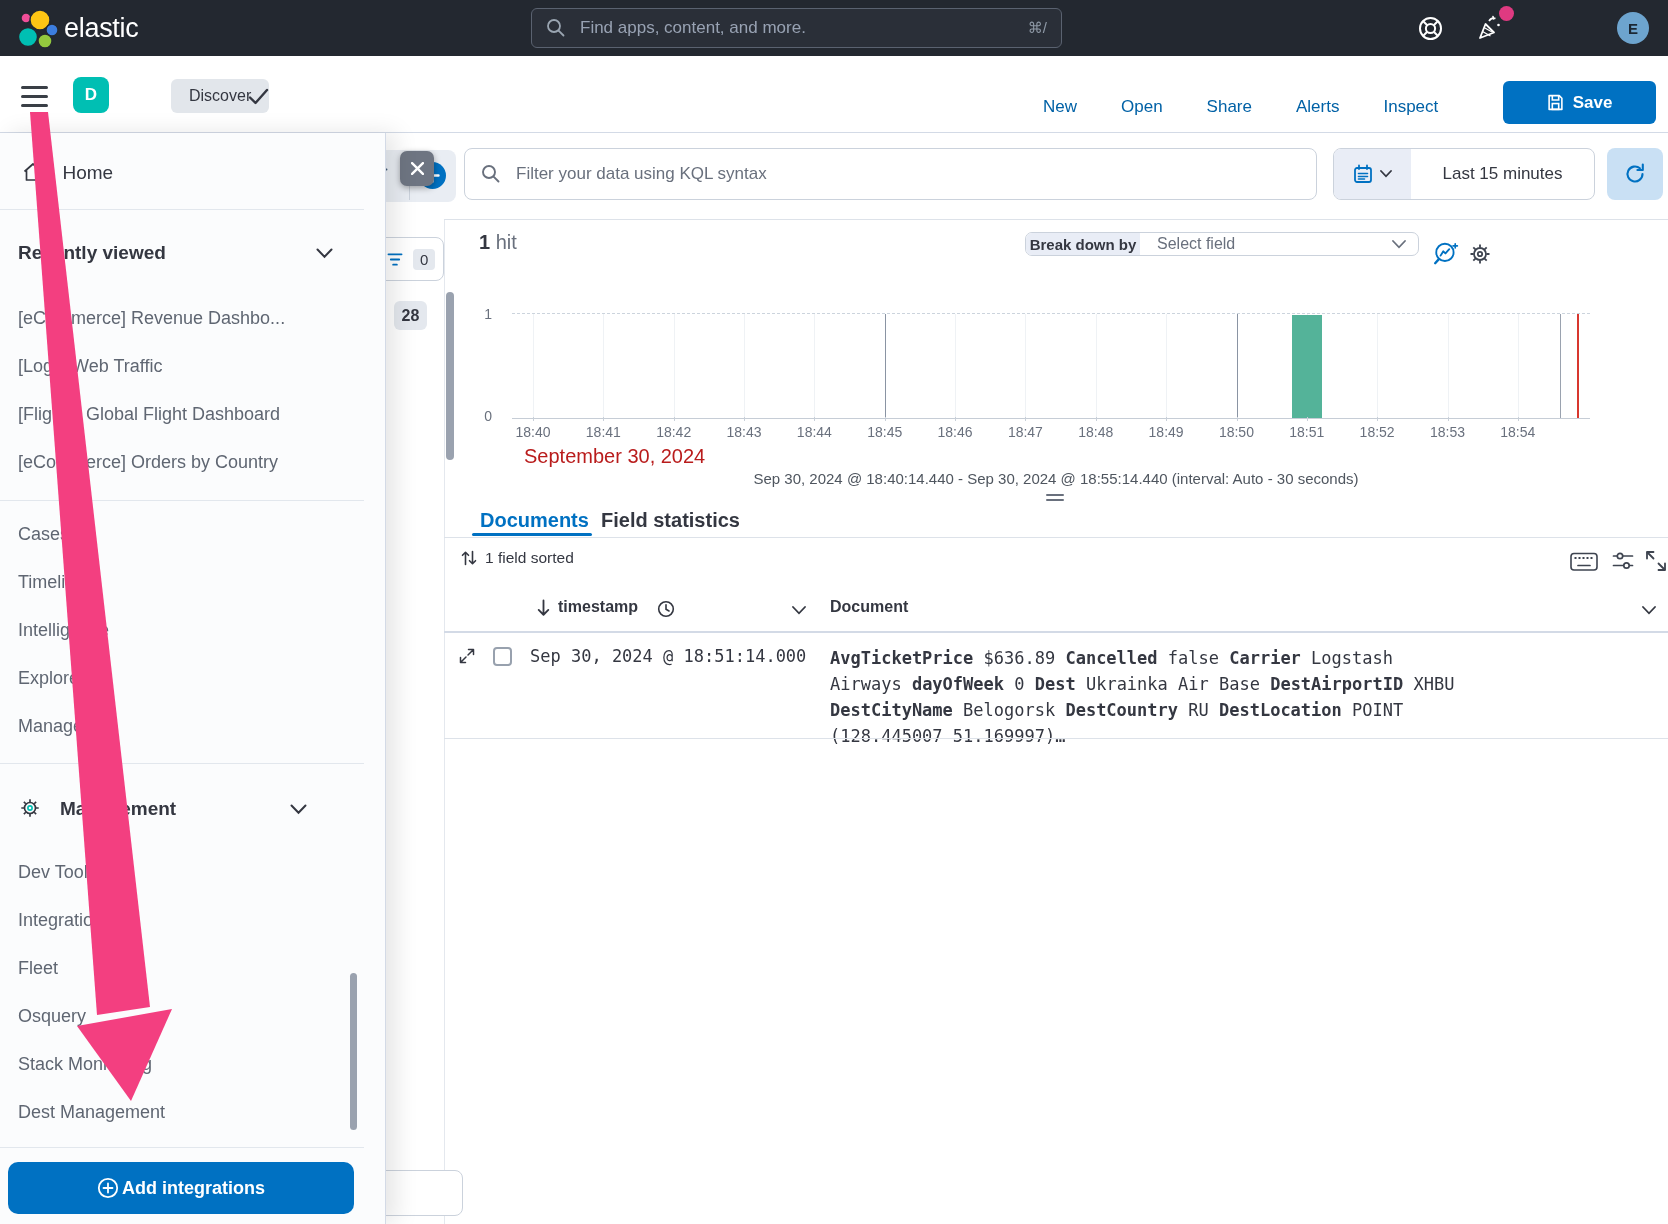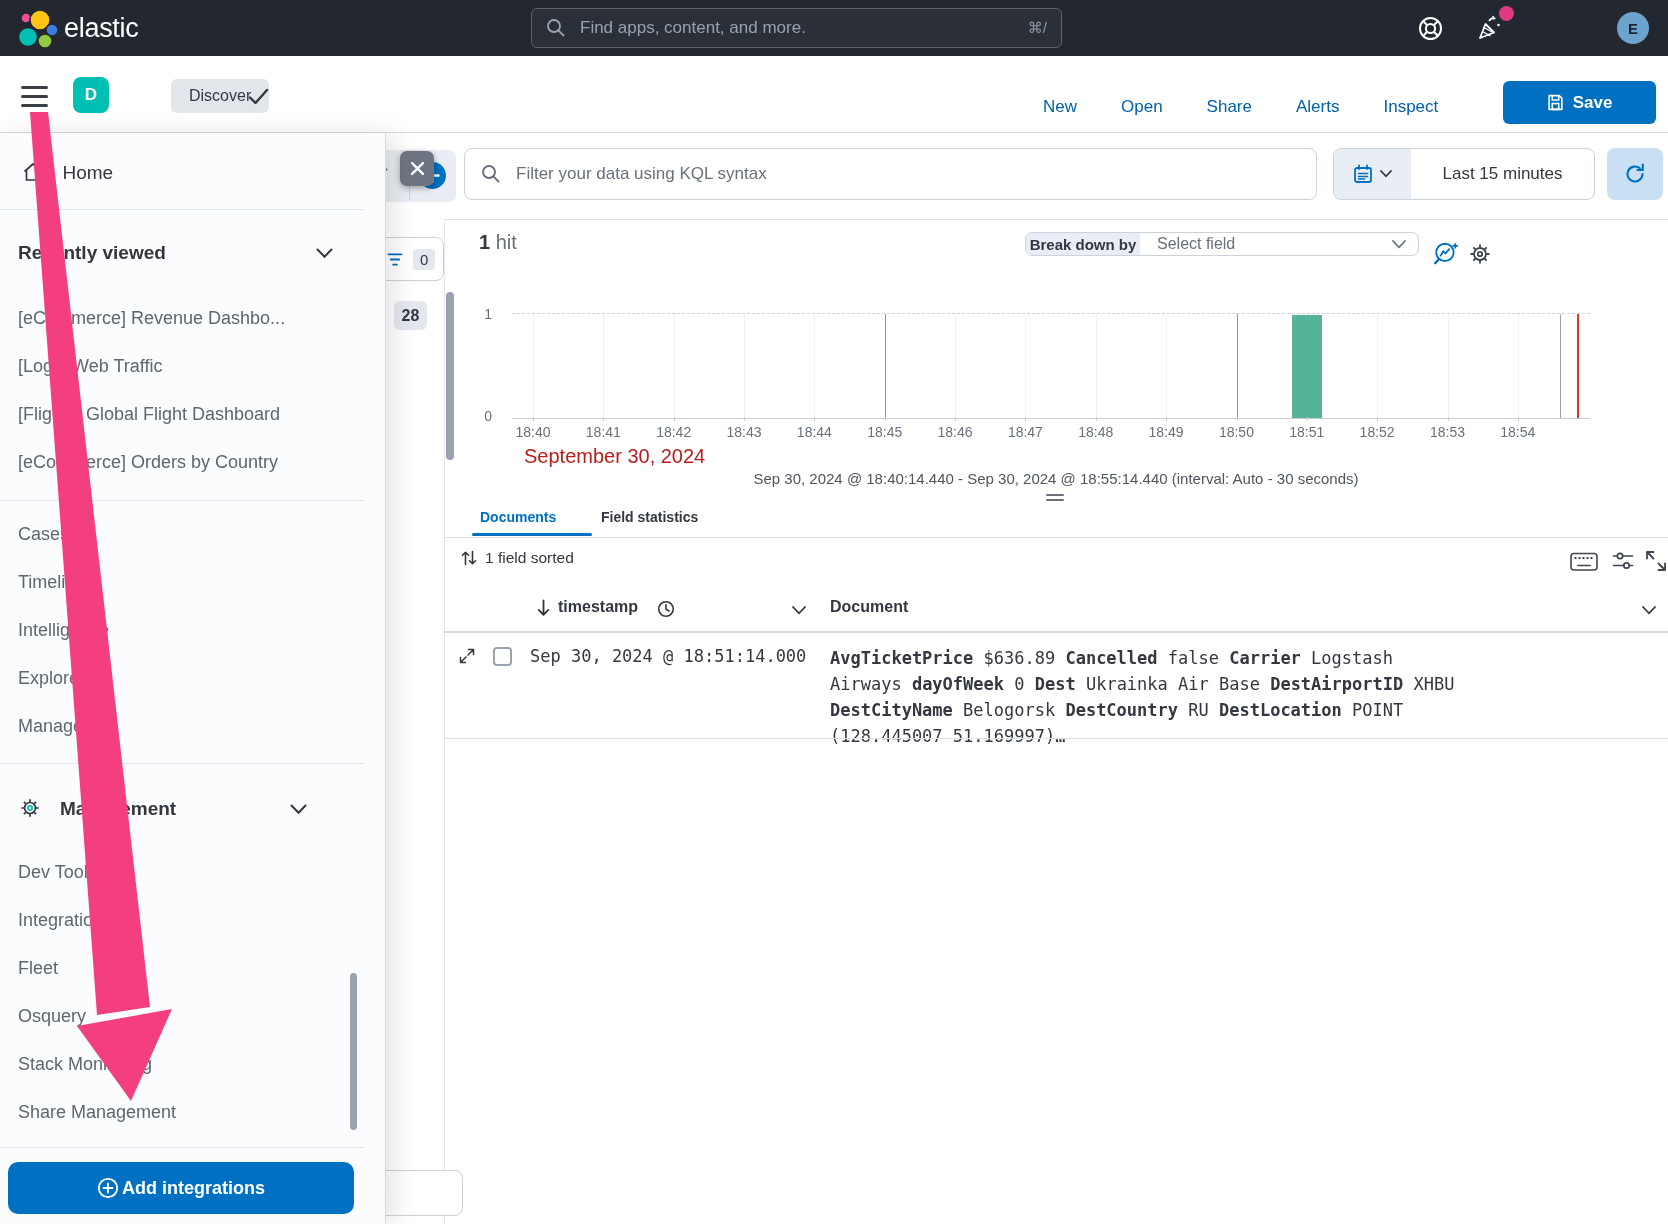--- a/index.html
+++ b/index.html
@@ -81,21 +81,21 @@
   .xticks{left:498px;top:424px;width:1055px;display:flex;justify-content:space-between;}
   .xticks div{width:70px;text-align:center;font-size:14px;color:#69707D;}
   .tickmarks{left:512px;top:417px;width:1078px;height:5px;}
   .tickmarks i{position:absolute;top:0;width:1px;height:4px;background:#C9D0D9;}
   .datelab{left:524px;top:445px;font-size:20px;color:#b91c1c;}
   .interval{left:444px;top:470px;width:1224px;text-align:center;font-size:15px;color:#4F565F;}
   .handle{left:1046px;top:494px;width:18px;cursor:row-resize;}
   .handle div{height:2px;background:#69707D;margin-bottom:3px;border-radius:1px;}
 
   
-  .tab{font-size:14px;font-weight:700;cursor:pointer;}
+  .tab{font-size:20px;font-weight:700;cursor:pointer;}
   .tab.active{color:#0071C2;}
   .underline{left:472px;top:533px;width:120px;height:3px;background:#0071C2;border-radius:2px;}
   .sorted{left:461px;top:549px;display:flex;align-items:center;gap:8px;cursor:pointer;}
   .sorted span{font-size:15.5px;font-weight:500;color:#343741;}
   .th{font-size:16px;font-weight:700;color:#343741;}
   .mono{font-family:"DejaVu Sans Mono",monospace;font-size:17px;color:#343741;}
   .doccell{left:830px;top:645px;width:640px;line-height:26px;}
   .doccell b{font-weight:700;}
   .checkbox{left:493px;top:647px;width:19px;height:19px;border:2px solid #98A1AE;border-radius:4px;box-sizing:border-box;background:#fff;cursor:pointer;}
 
@@ -463,21 +463,21 @@
         <li>
           <span class="navitem">Fleet</span>
         </li>
         <li>
           <span class="navitem">Osquery</span>
         </li>
         <li>
           <span class="navitem">Stack Monitoring</span>
         </li>
         <li>
-          <span class="navitem">Share Management</span>
+          <span class="navitem">Dest Management</span>
         </li>
       </ul>
 
     <div class="fly-div" style="top:1014px"></div>
     <div class="addint">
       <svg width="22" height="22" viewBox="0 0 22 22">
         <circle cx="11" cy="11" r="9.2" fill="none" stroke="#fff" stroke-width="1.8"></circle>
         <path d="M11 6.5 V15.5 M6.5 11 H15.5" stroke="#fff" stroke-width="1.8" stroke-linecap="round"></path>
       </svg>
       <span>Add integrations</span>

